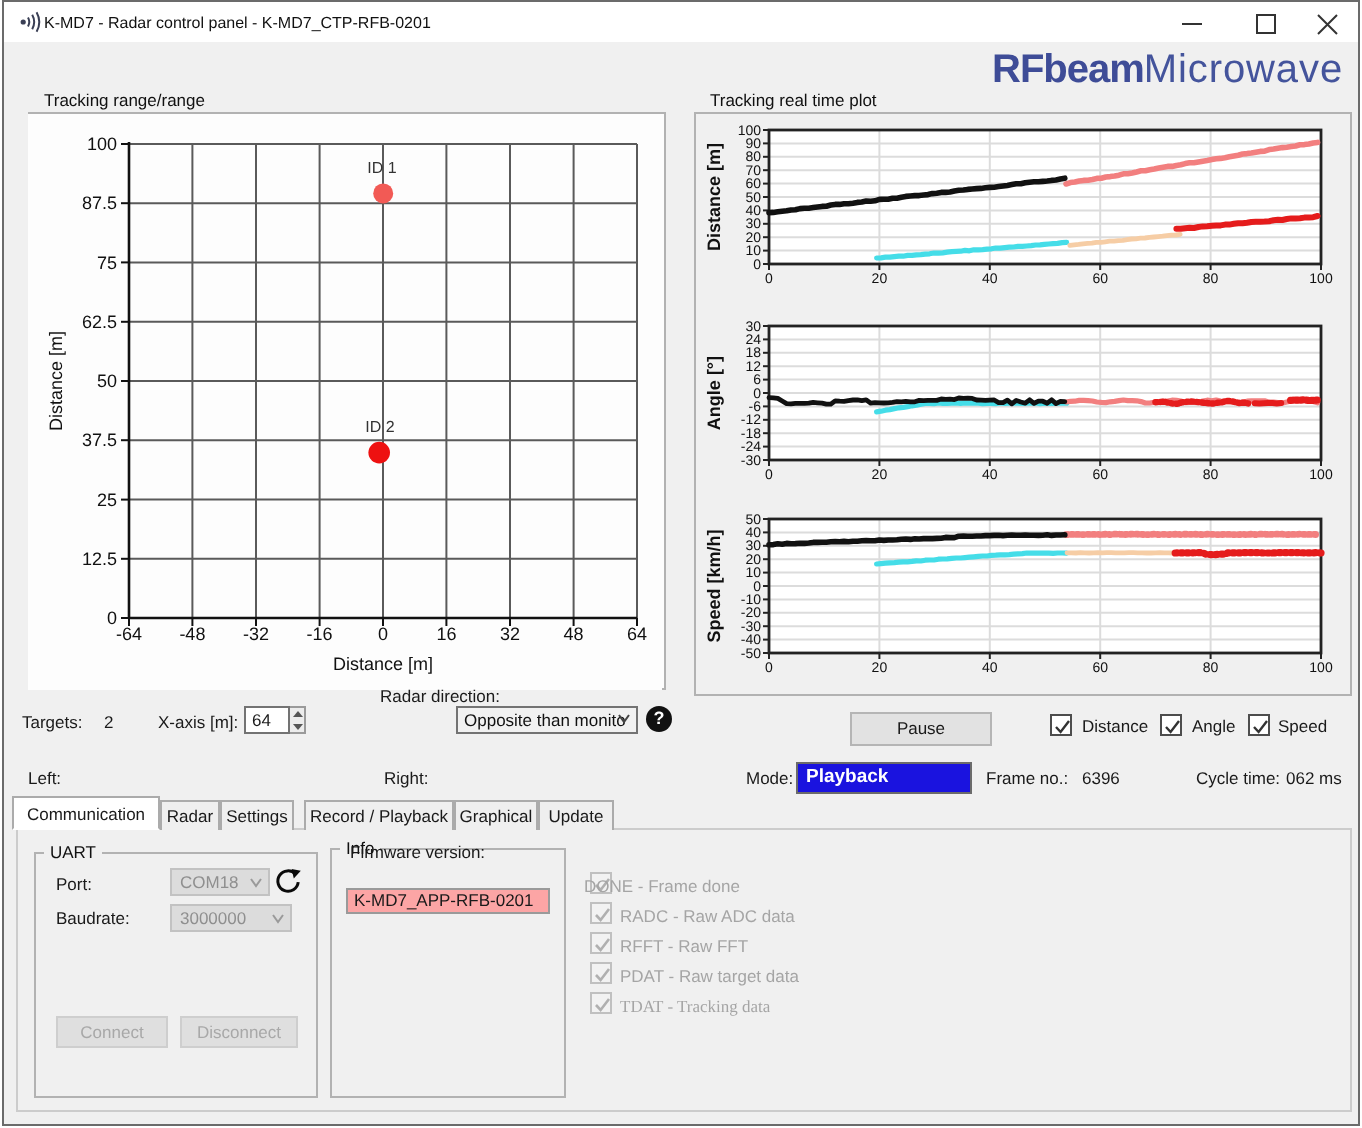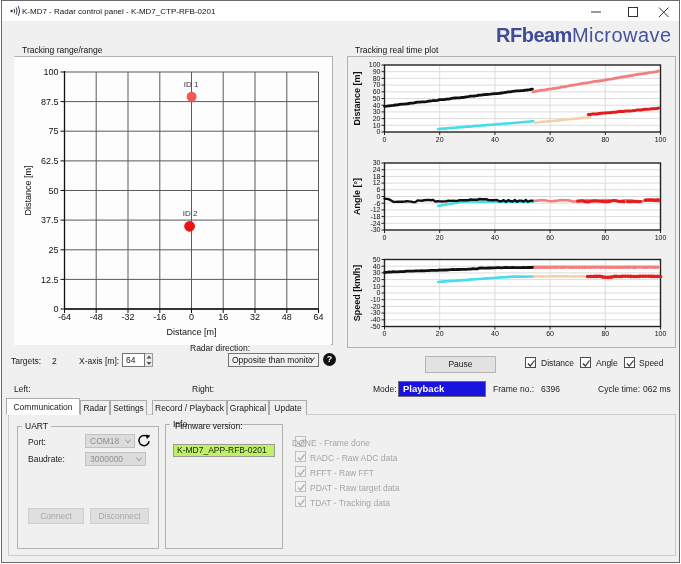--- a/index.html
+++ b/index.html
@@ -27,21 +27,21 @@
 .cb svg, .cbd svg { position:absolute; left:0px; top:0px; }
 svg { display:block; }
 .cbd { position:absolute; width:11px; height:11px; background:#f2f2f2; border:1px solid #c0c0c0; }
 .gray { color:#a5a5a5; }
 #modebox { position:absolute; left:396px; top:380px; width:88px; height:16px; background:#1a13df; border:1px solid #6b6b6b; color:#fff; font-weight:bold; font-size:9.5px; line-height:14px; padding-left:4px; }
 .tab { position:absolute; top:399px; height:15px; background:#efefef; border:1px solid #ababab; border-bottom:none; font-size:8.5px; text-align:center; line-height:15px; z-index:2; }
 #tabActive { top:397px; height:17px; background:#ffffff; z-index:4; line-height:17px; border-bottom:1px solid #fff; }
 #tabpane { position:absolute; left:6px; top:413px; width:668px; height:142px; border:1px solid #cccccc; background:#f0f0f0; }
 .dcombo { position:absolute; height:14px; background:#dcdcdc; border:1px solid #c2c2c2; color:#8f8f8f; font-size:8.5px; line-height:12px; padding-left:4px; white-space:nowrap; }
 .dbtn { position:absolute; height:16px; background:#dfdfdf; border:1px solid #cecece; color:#a8a8a8; font-size:8.5px; text-align:center; line-height:14px; }
-#fwbox { position:absolute; left:171px; top:443px; width:102px; height:13px; background:#bef264; border:1px solid #9a9a9a; font-size:8.5px; line-height:11px; padding-left:3px; white-space:nowrap; }
+#fwbox { position:absolute; left:171px; top:443px; width:102px; height:13px; background:#fca5a5; border:1px solid #9a9a9a; font-size:8.5px; line-height:11px; padding-left:3px; white-space:nowrap; }
 </style>
 </head>
 <body>
 <div id="win">
   <div id="titlebar">
     <svg width="13" height="12" style="position:absolute;left:8px;top:4px" viewBox="0 0 13 12">
       <circle cx="1.6" cy="6" r="1.3" fill="#3a3f55"></circle>
       <path d="M4.0 3.8 Q5.3 6 4.0 8.2" stroke="#3a3f55" stroke-width="1" fill="none"></path>
       <path d="M6.1 2.4 Q8.1 6 6.1 9.6" stroke="#3a3f55" stroke-width="1" fill="none"></path>
       <path d="M8.3 1.1 Q11.0 6 8.3 10.9" stroke="#3a3f55" stroke-width="1" fill="none"></path>
@@ -406,14 +406,14 @@
       <svg width="11" height="11">
         <path d="M2 5.5 L4.3 8 L8.5 2.5" stroke="#b0b0b0" stroke-width="1.3" fill="none"></path>
       </svg>
     </div>
   <div class="rowtext gray" style="left:308px; top:482px;">PDAT - Raw target data</div>
   <div class="cbd" style="left:293px; top:495px;">
       <svg width="11" height="11">
         <path d="M2 5.5 L4.3 8 L8.5 2.5" stroke="#b0b0b0" stroke-width="1.3" fill="none"></path>
       </svg>
     </div>
-  <div class="rowtext gray" style="left:308px; top:497px;">TDAT - Tracking data</div>
+  <div class="rowtext gray" style="left:308px; top:497px;font-family:Liberation Serif, serif;">TDAT - Tracking data</div>
 </div>
 
 </body></html>

